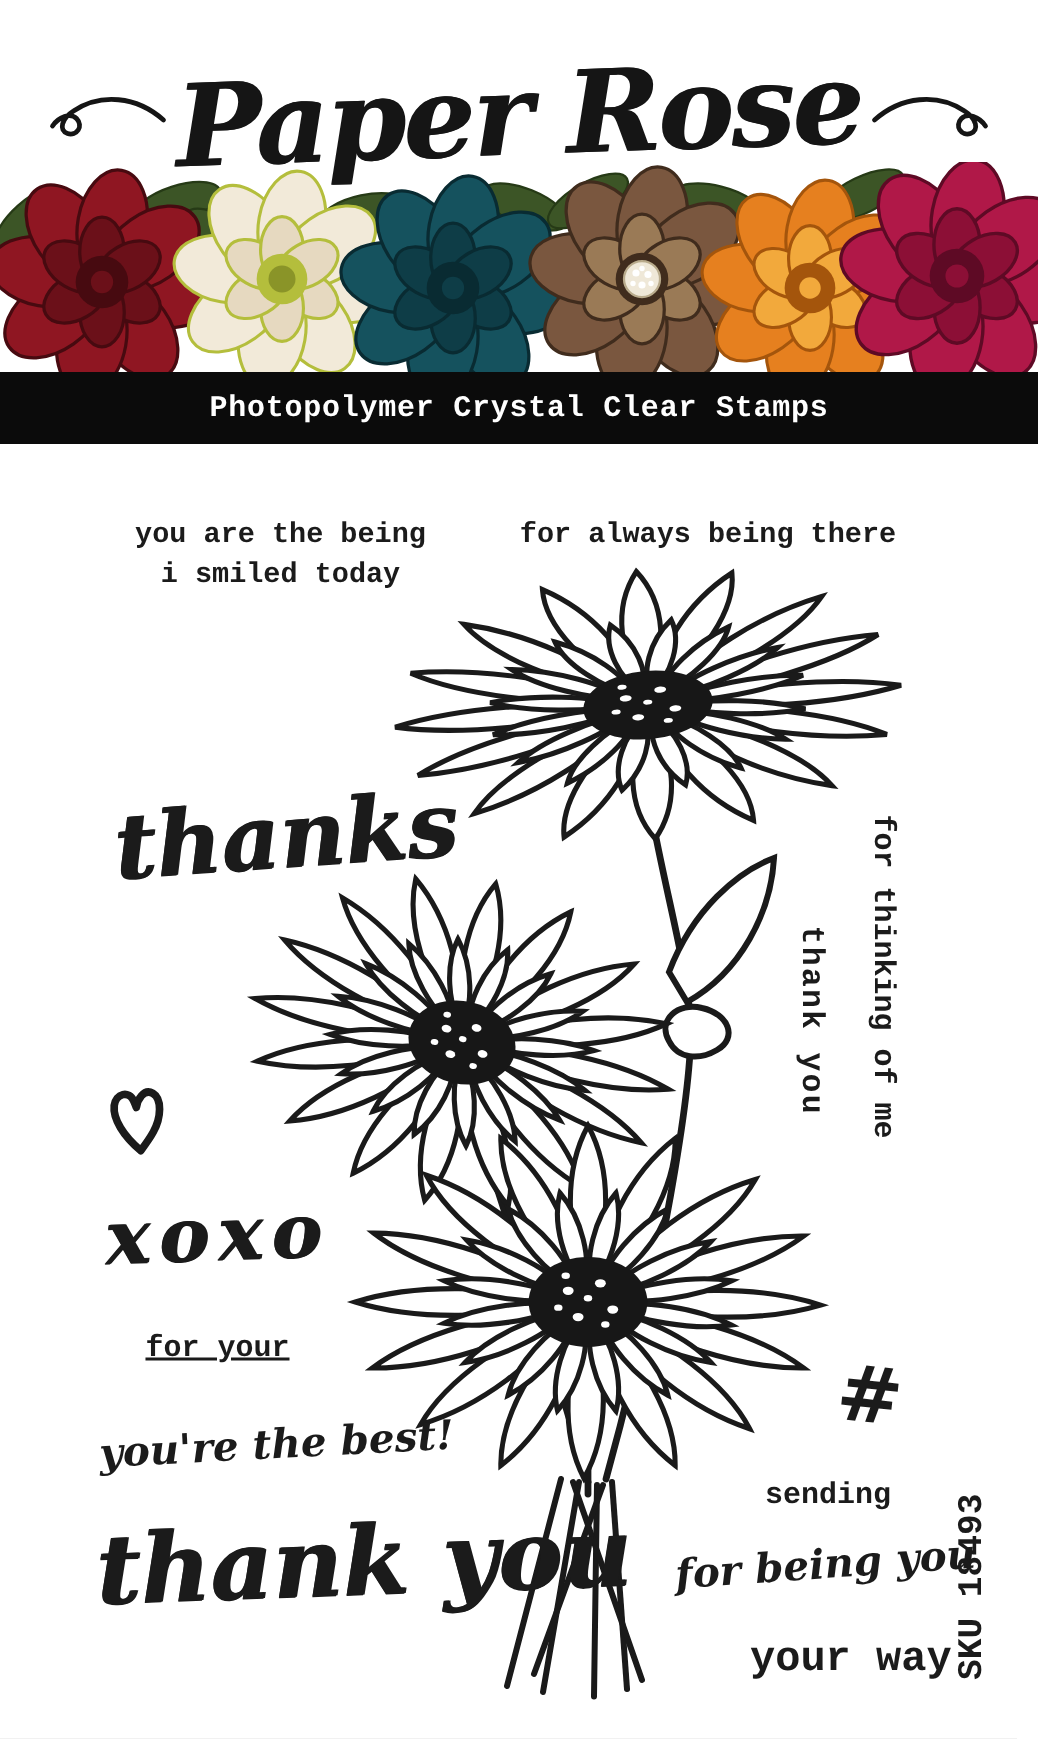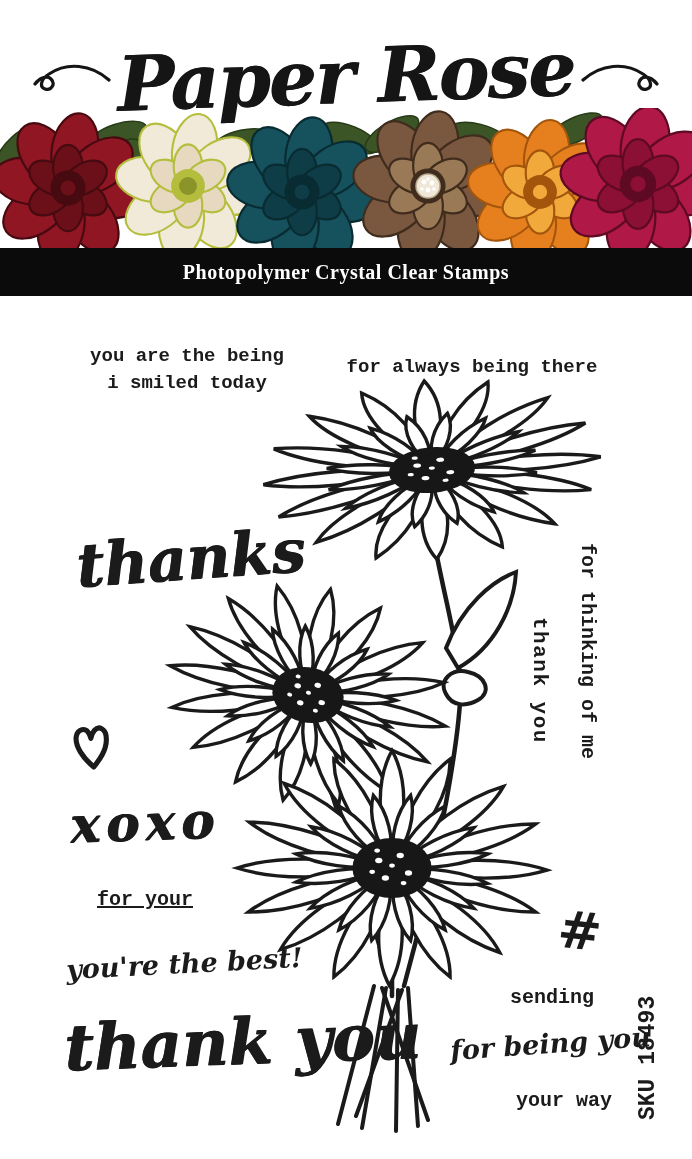--- a/index.html
+++ b/index.html
@@ -19,21 +19,21 @@
     text-shadow:0.6px 0 0 #151515;
     transform:rotate(-2deg);
   }
   .flourish{flex:0 0 auto;}
   .flower-band{position:absolute; top:108px; left:0;}
   .banner{
     position:absolute; top:248px; left:0; width:692px; height:48px;
     background:#0b0b0b; display:flex; align-items:center; justify-content:center;
   }
   .banner-text{
-    font-family:Liberation Serif, serif; font-weight:bold;
+    font-family:Liberation Mono, monospace; font-weight:bold;
     font-size:20px; color:#ffffff; letter-spacing:0.5px;
   }
   
   .stamp{position:absolute; color:#1b1b1b;}
   .tw{
     font-family:"Liberation Mono", monospace; font-weight:bold;
     font-size:19px; line-height:1.4; text-align:center; white-space:nowrap;
   }
   .script{
     font-family:"DejaVu Serif", serif; font-style:italic; font-weight:bold;
@@ -194,21 +194,21 @@
     <g transform="translate(392,572) scale(1.65,1.25)">
         <use href="#daisyart"></use>
       </g>
   </svg>
 
   <div class="stamp tw" style="left:57px; top:343px; width:260px;">
     <div>you are the being</div>
     <div>i smiled today</div>
   </div>
 
-  <div class="stamp tw" style="left:342px; top:343px; width:260px;margin-top:11px;">
+  <div class="stamp tw" style="left:342px; top:343px; width:260px;">
     <div>for always being there</div>
   </div>
 
   <div class="stamp tw" style="left:45px; top:442px; width:200px;">
   </div>
 
   <div class="stamp script heavy" style="left:76px; top:528px; font-size:60px; transform:rotate(-4deg);">thanks</div>
 
   <div class="stamp tw vtext" style="left:601px; top:543px; width:218px; font-size:20px; text-align:left;">for thinking of me</div>
 
@@ -227,17 +227,17 @@
   <div class="stamp script" style="left:66px; top:950px; font-size:27px; transform:rotate(-3deg);">you're the best!</div>
 
   <div class="stamp script heavy" style="left:64px; top:1010px; font-size:64px; transform:rotate(-2deg);">thank you</div>
 
   <div class="stamp script" style="left:558px; top:905px; font-size:52px; font-style:normal; transform:rotate(6deg);">#</div>
 
   <div class="stamp tw" style="left:510px; top:984px; font-size:20px; text-align:right;">sending</div>
 
   <div class="stamp script" style="left:450px; top:1030px; font-size:27px; transform:rotate(-4deg);">for being you</div>
 
-  <div class="stamp tw" style="left:500px; top:1087px; font-size:20px; text-align:left;margin-left:16px;">your way</div>
+  <div class="stamp tw" style="left:500px; top:1087px; font-size:28px; text-align:left;">your way</div>
 
   <div class="stamp tw vtext-up" style="left:632px; top:1120px; width:132px; font-size:23px; text-align:left;">SKU 18493</div>
 
 </div>
 
 </body></html>

